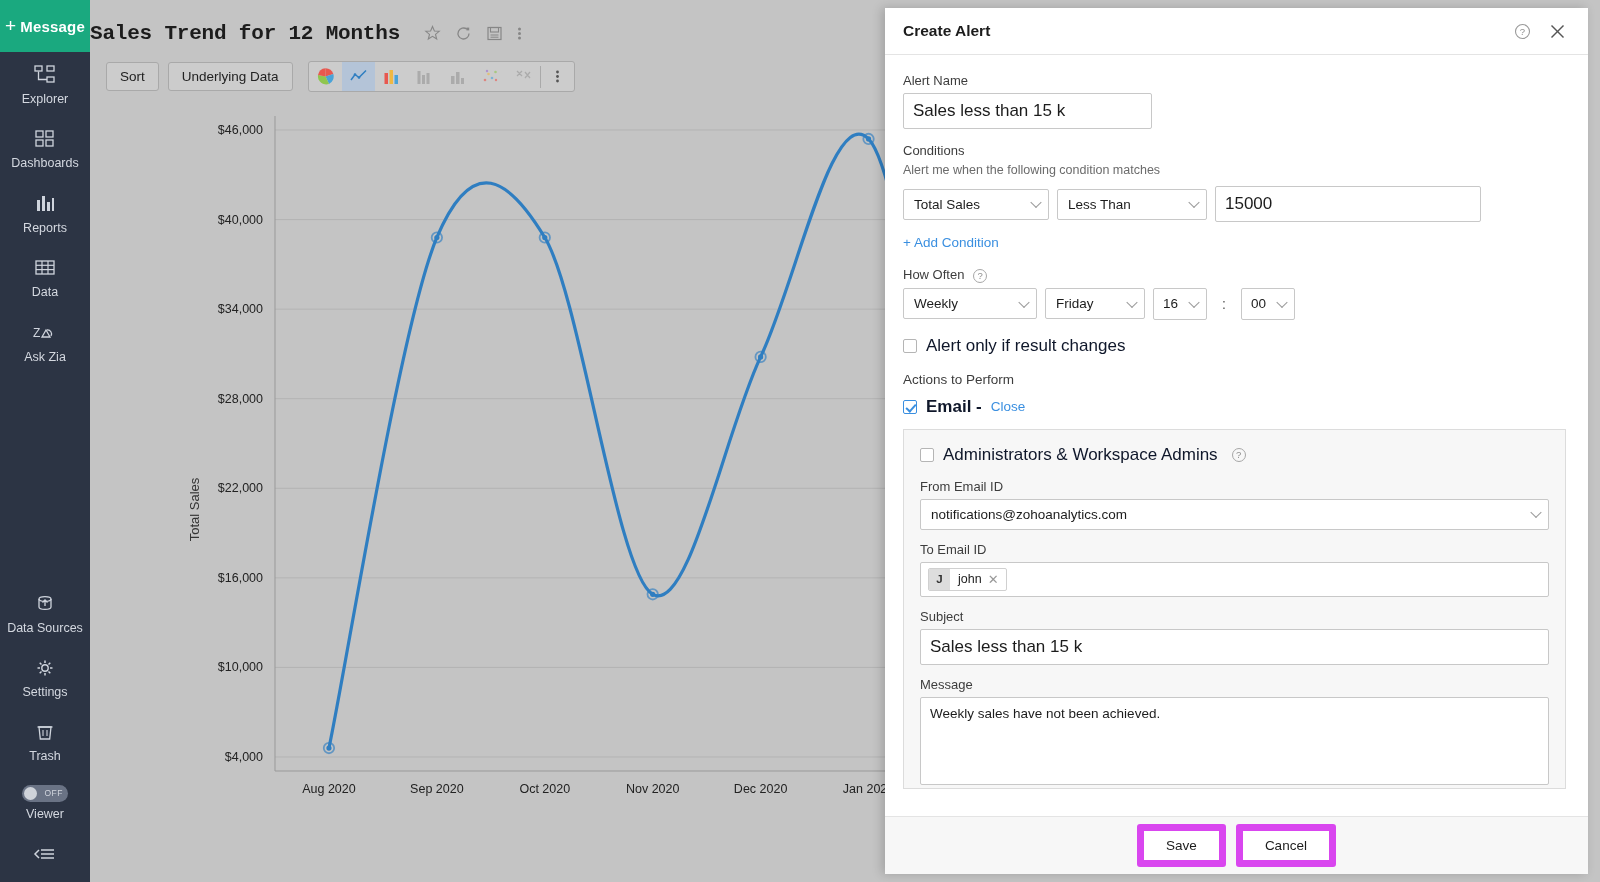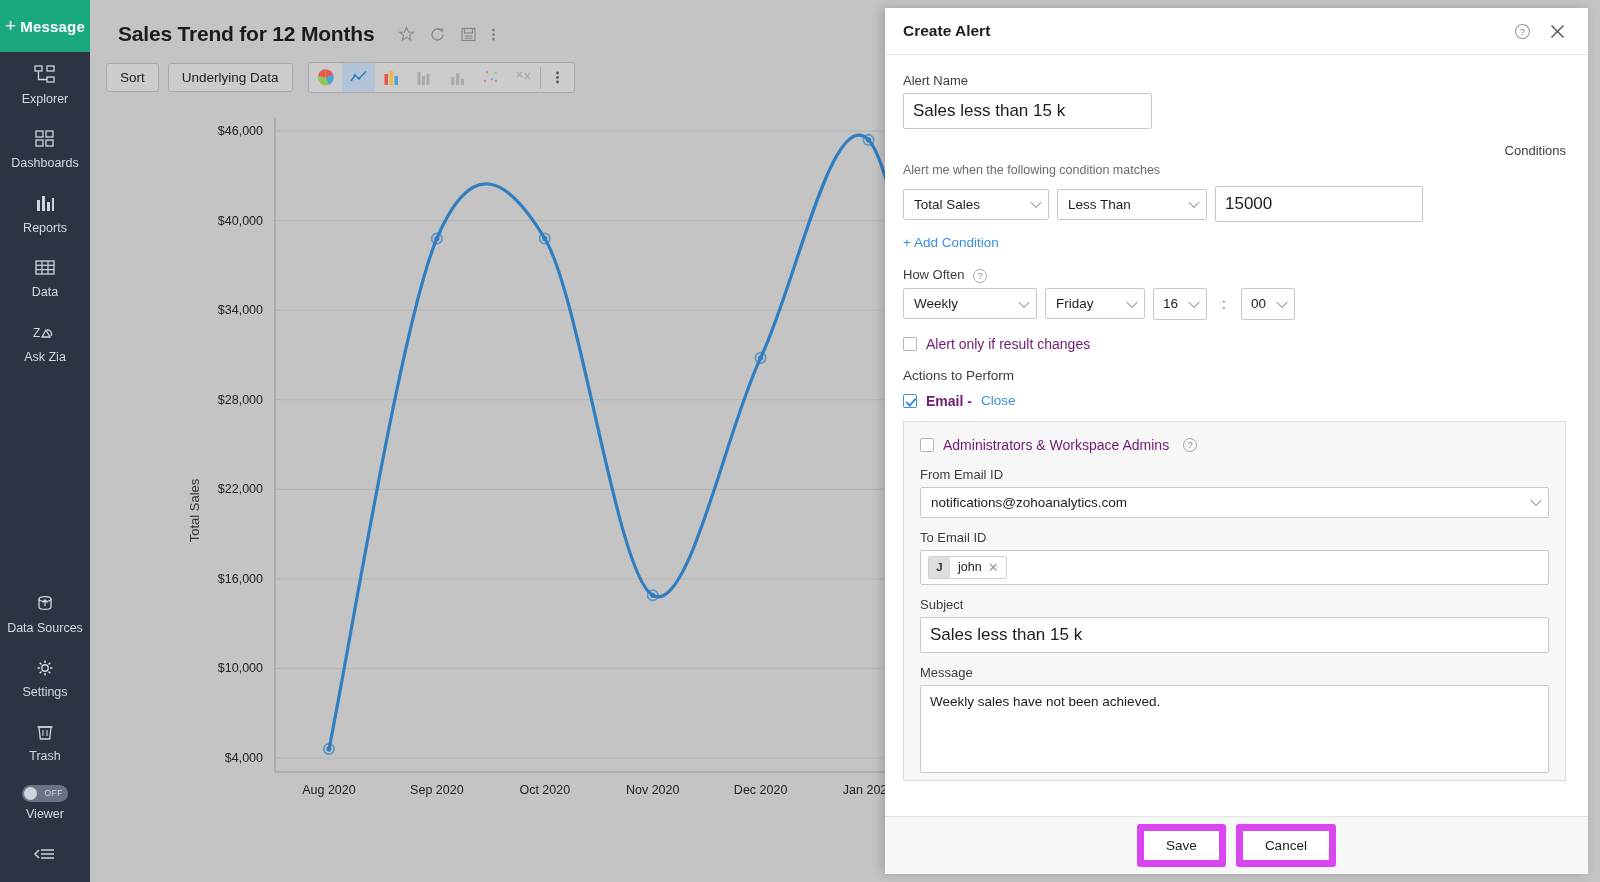--- a/index.html
+++ b/index.html
@@ -55,22 +55,22 @@
   .collapse-item { padding-bottom: 16px; }
 
   
   .main {
     flex: 1 1 auto; position: relative;
     background: #c4c4c4;
     height: 882px;
     overflow: hidden;
   }
   .report-header {
-    padding: 22px 0 0 28px;
-    display: flex; align-items: center;
+    padding: 22px 0 0 0;
+    display: flex; align-items: center; font-family: Liberation Mono, monospace;
   }
   .report-title {
     font-size: 21px; font-weight: bold; color: #1c1c1c;
     letter-spacing: -.2px;
   }
   .header-icons { display: flex; align-items: center; gap: 14px; margin-left: 24px; }
   .hicon { cursor: pointer; opacity: .55; display: flex; }
 
   .toolbar { display: flex; align-items: center; gap: 9px; padding: 16px 0 0 16px; }
   .tb-btn {
@@ -149,21 +149,21 @@
     display: flex; align-items: center;
   }
   .sel .caret {
     position: absolute; right: 8px; top: 50%;
     width: 8px; height: 8px;
     border-right: 1.4px solid #9a9a9a; border-bottom: 1.4px solid #9a9a9a;
     transform: translateY(-70%) rotate(45deg);
   }
   .cond-field { width: 146px; }
   .cond-op { width: 150px; }
-  .cond-val { width: 208px; }
+  .cond-val { width: 266px; }
   .add-cond {
     font-size: 13.5px; color: #3a8fe0; cursor: pointer;
     margin-top: 13px; display: inline-block;
   }
 
   .help-circle {
     display: inline-flex; align-items: center; justify-content: center;
     width: 14px; height: 14px; border-radius: 50%;
     border: 1px solid #a7a7a7; color: #8d8d8d;
     font-size: 9.5px; margin-left: 5px; cursor: pointer;
@@ -183,21 +183,21 @@
     background: #ffffff; border-color: #3a8fe0;
     position: relative;
   }
   .chk.checked::after {
     content: ""; position: absolute; left: 4px; top: 1px;
     width: 4px; height: 8px;
     border-right: 2px solid #3a8fe0; border-bottom: 2px solid #3a8fe0;
     transform: rotate(42deg);
   }
   .chk-row { display: flex; align-items: center; gap: 9px; }
-  .chk-lbl { font-size: 14px; color: #701a75; }
+  .chk-lbl { font-size: 17px; color: #0f172a; }
 
   .email-box {
     margin-top: 12px;
     border: 1px solid #dcdcdc;
     background: #f7f7f7;
     padding: 15px 16px 14px;
     height: 360px; overflow: hidden;
   }
   .full-input { width: 100%; }
   .chips-input {
@@ -225,21 +225,21 @@
   .ap-footer {
     flex: 0 0 58px; height: 58px;
     border-top: 1px solid #e4e4e4; background: #f7f7f7;
     display: flex; align-items: center; justify-content: center; gap: 10px;
   }
   .ft-btn {
     border: 7px solid #d946ef; border-radius: 3px; background: #fff;
     font-size: 13.5px; color: #1c1c1c; padding: 7px 22px; cursor: pointer;
     font-family: "Liberation Sans", sans-serif;
   }
-  .mt14 { margin-top: 14px; text-align: right; }
+  .mt14 { margin-top: 14px; }
   .mt16 { margin-top: 16px; }
   .mt10 { margin-top: 10px; }
 </style>
 </head>
 <body>
 
 <div class="app">
 
   <div class="sidebar">
     <div class="create-btn">

